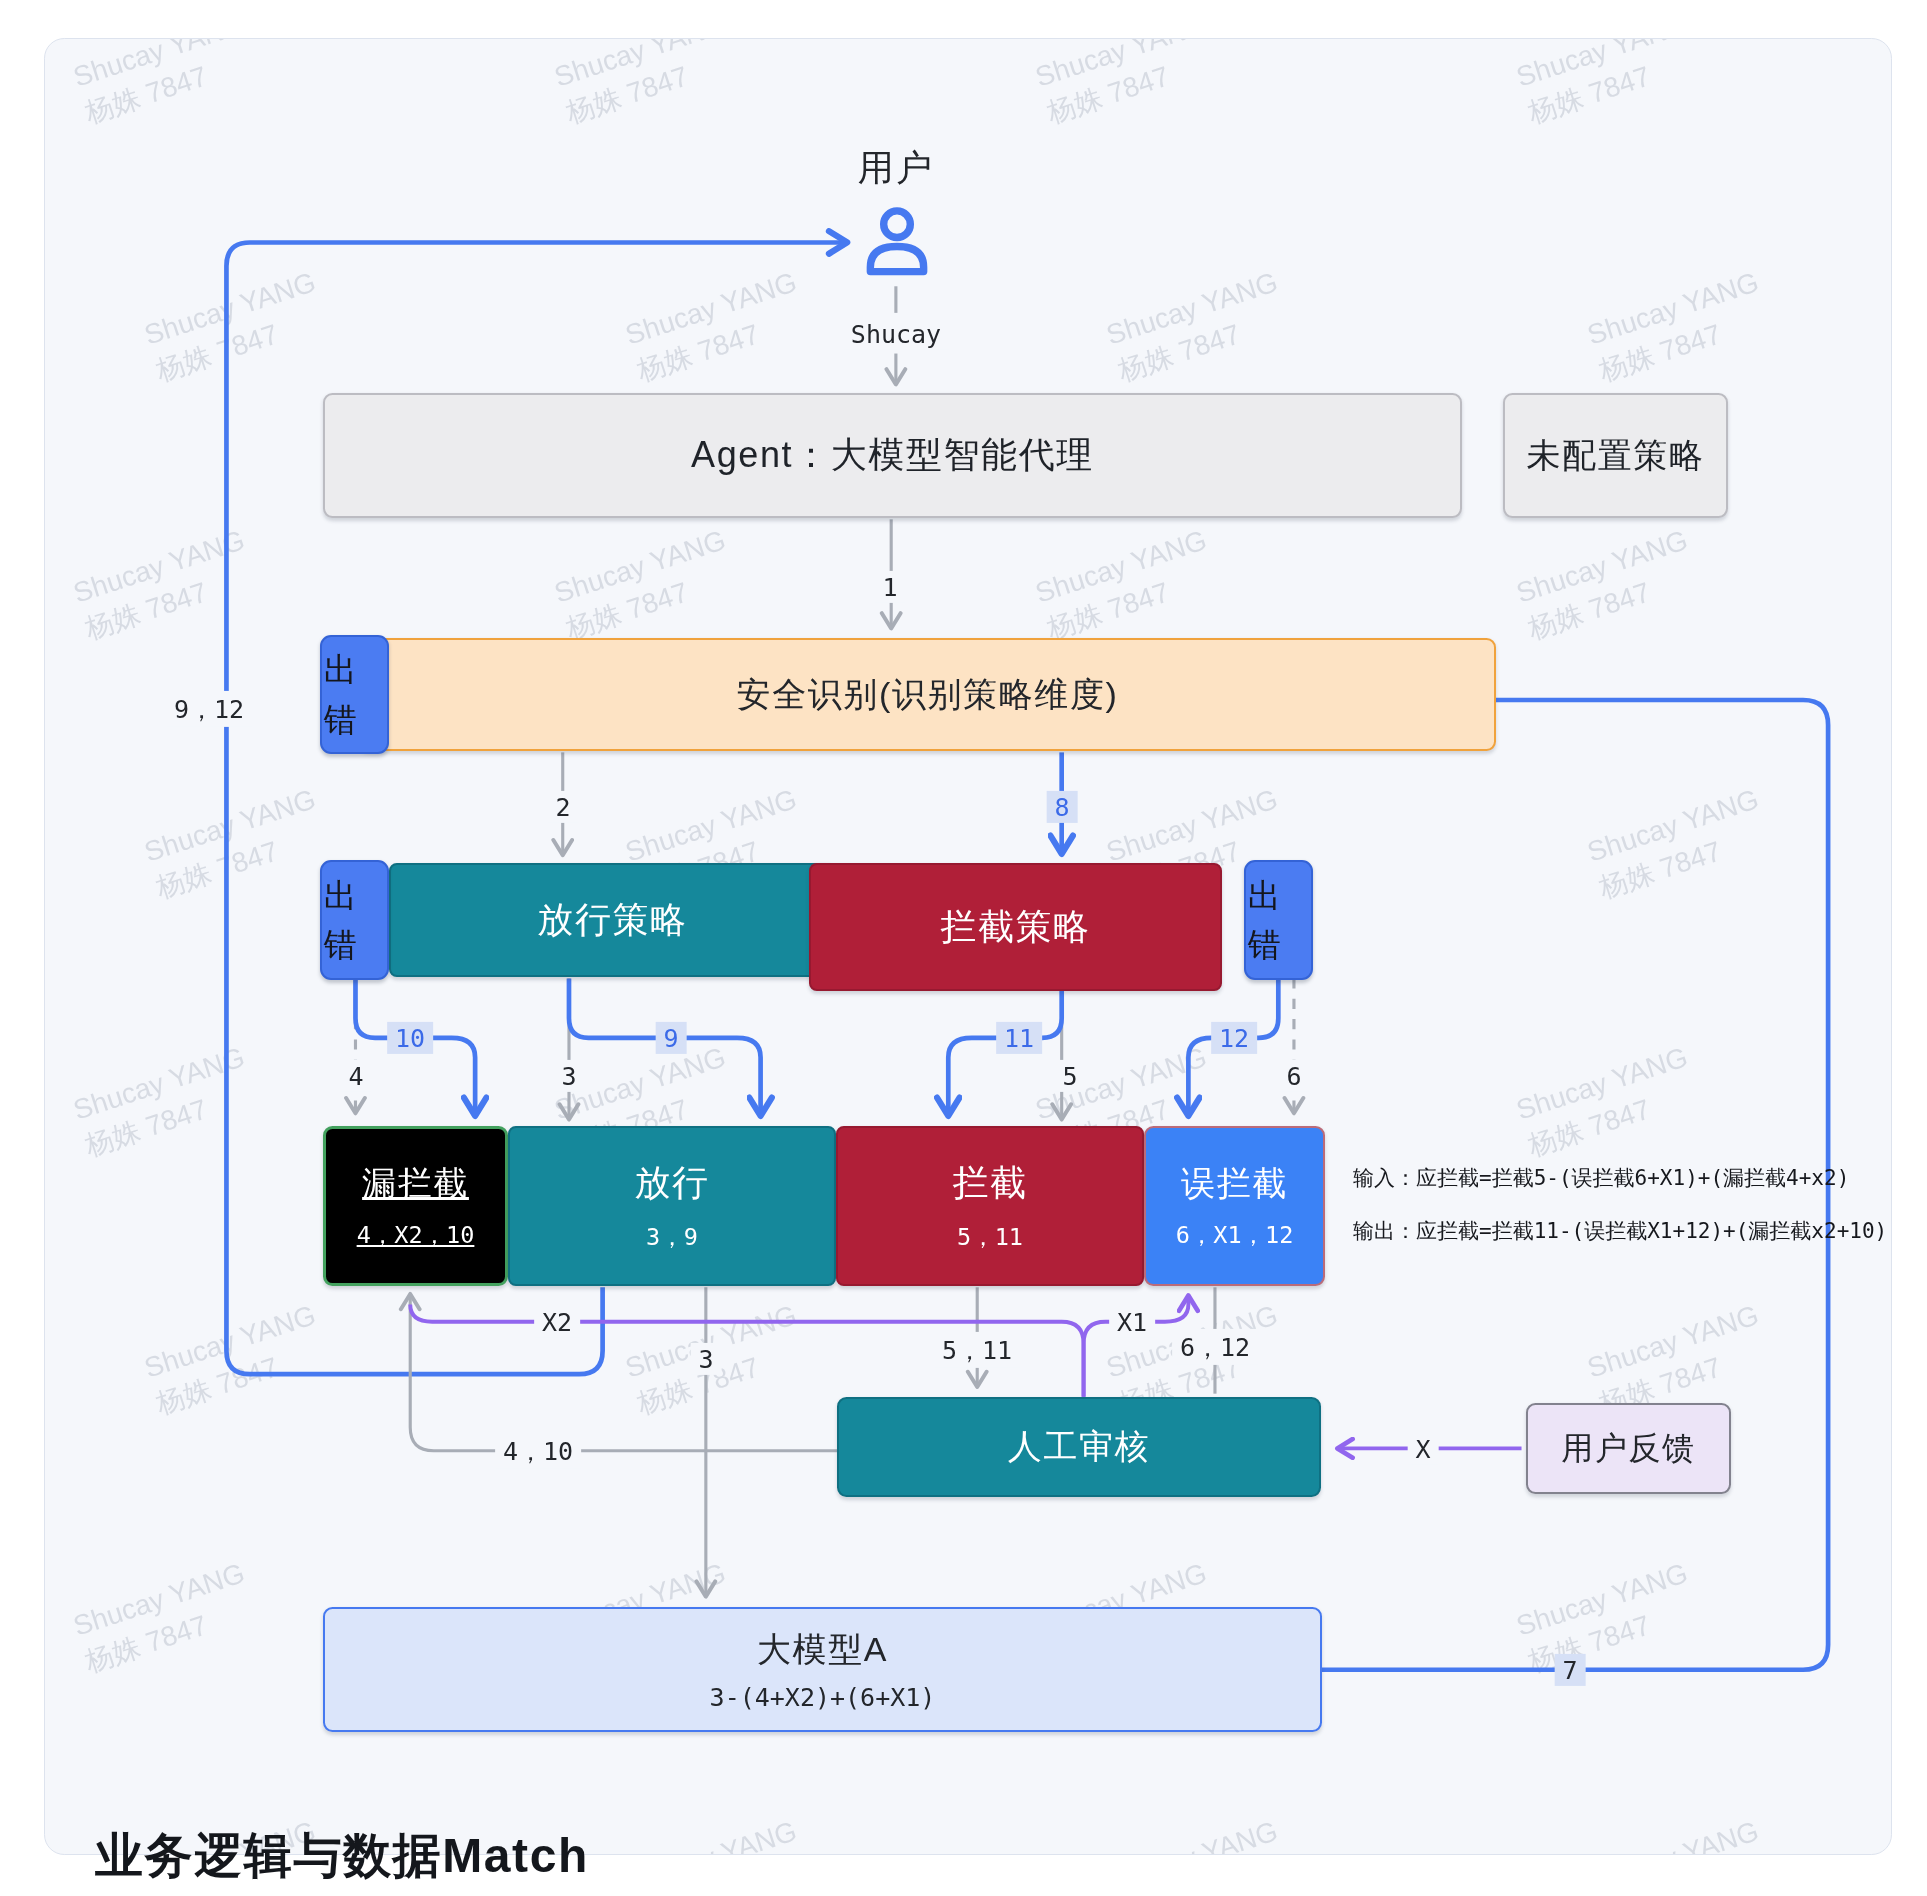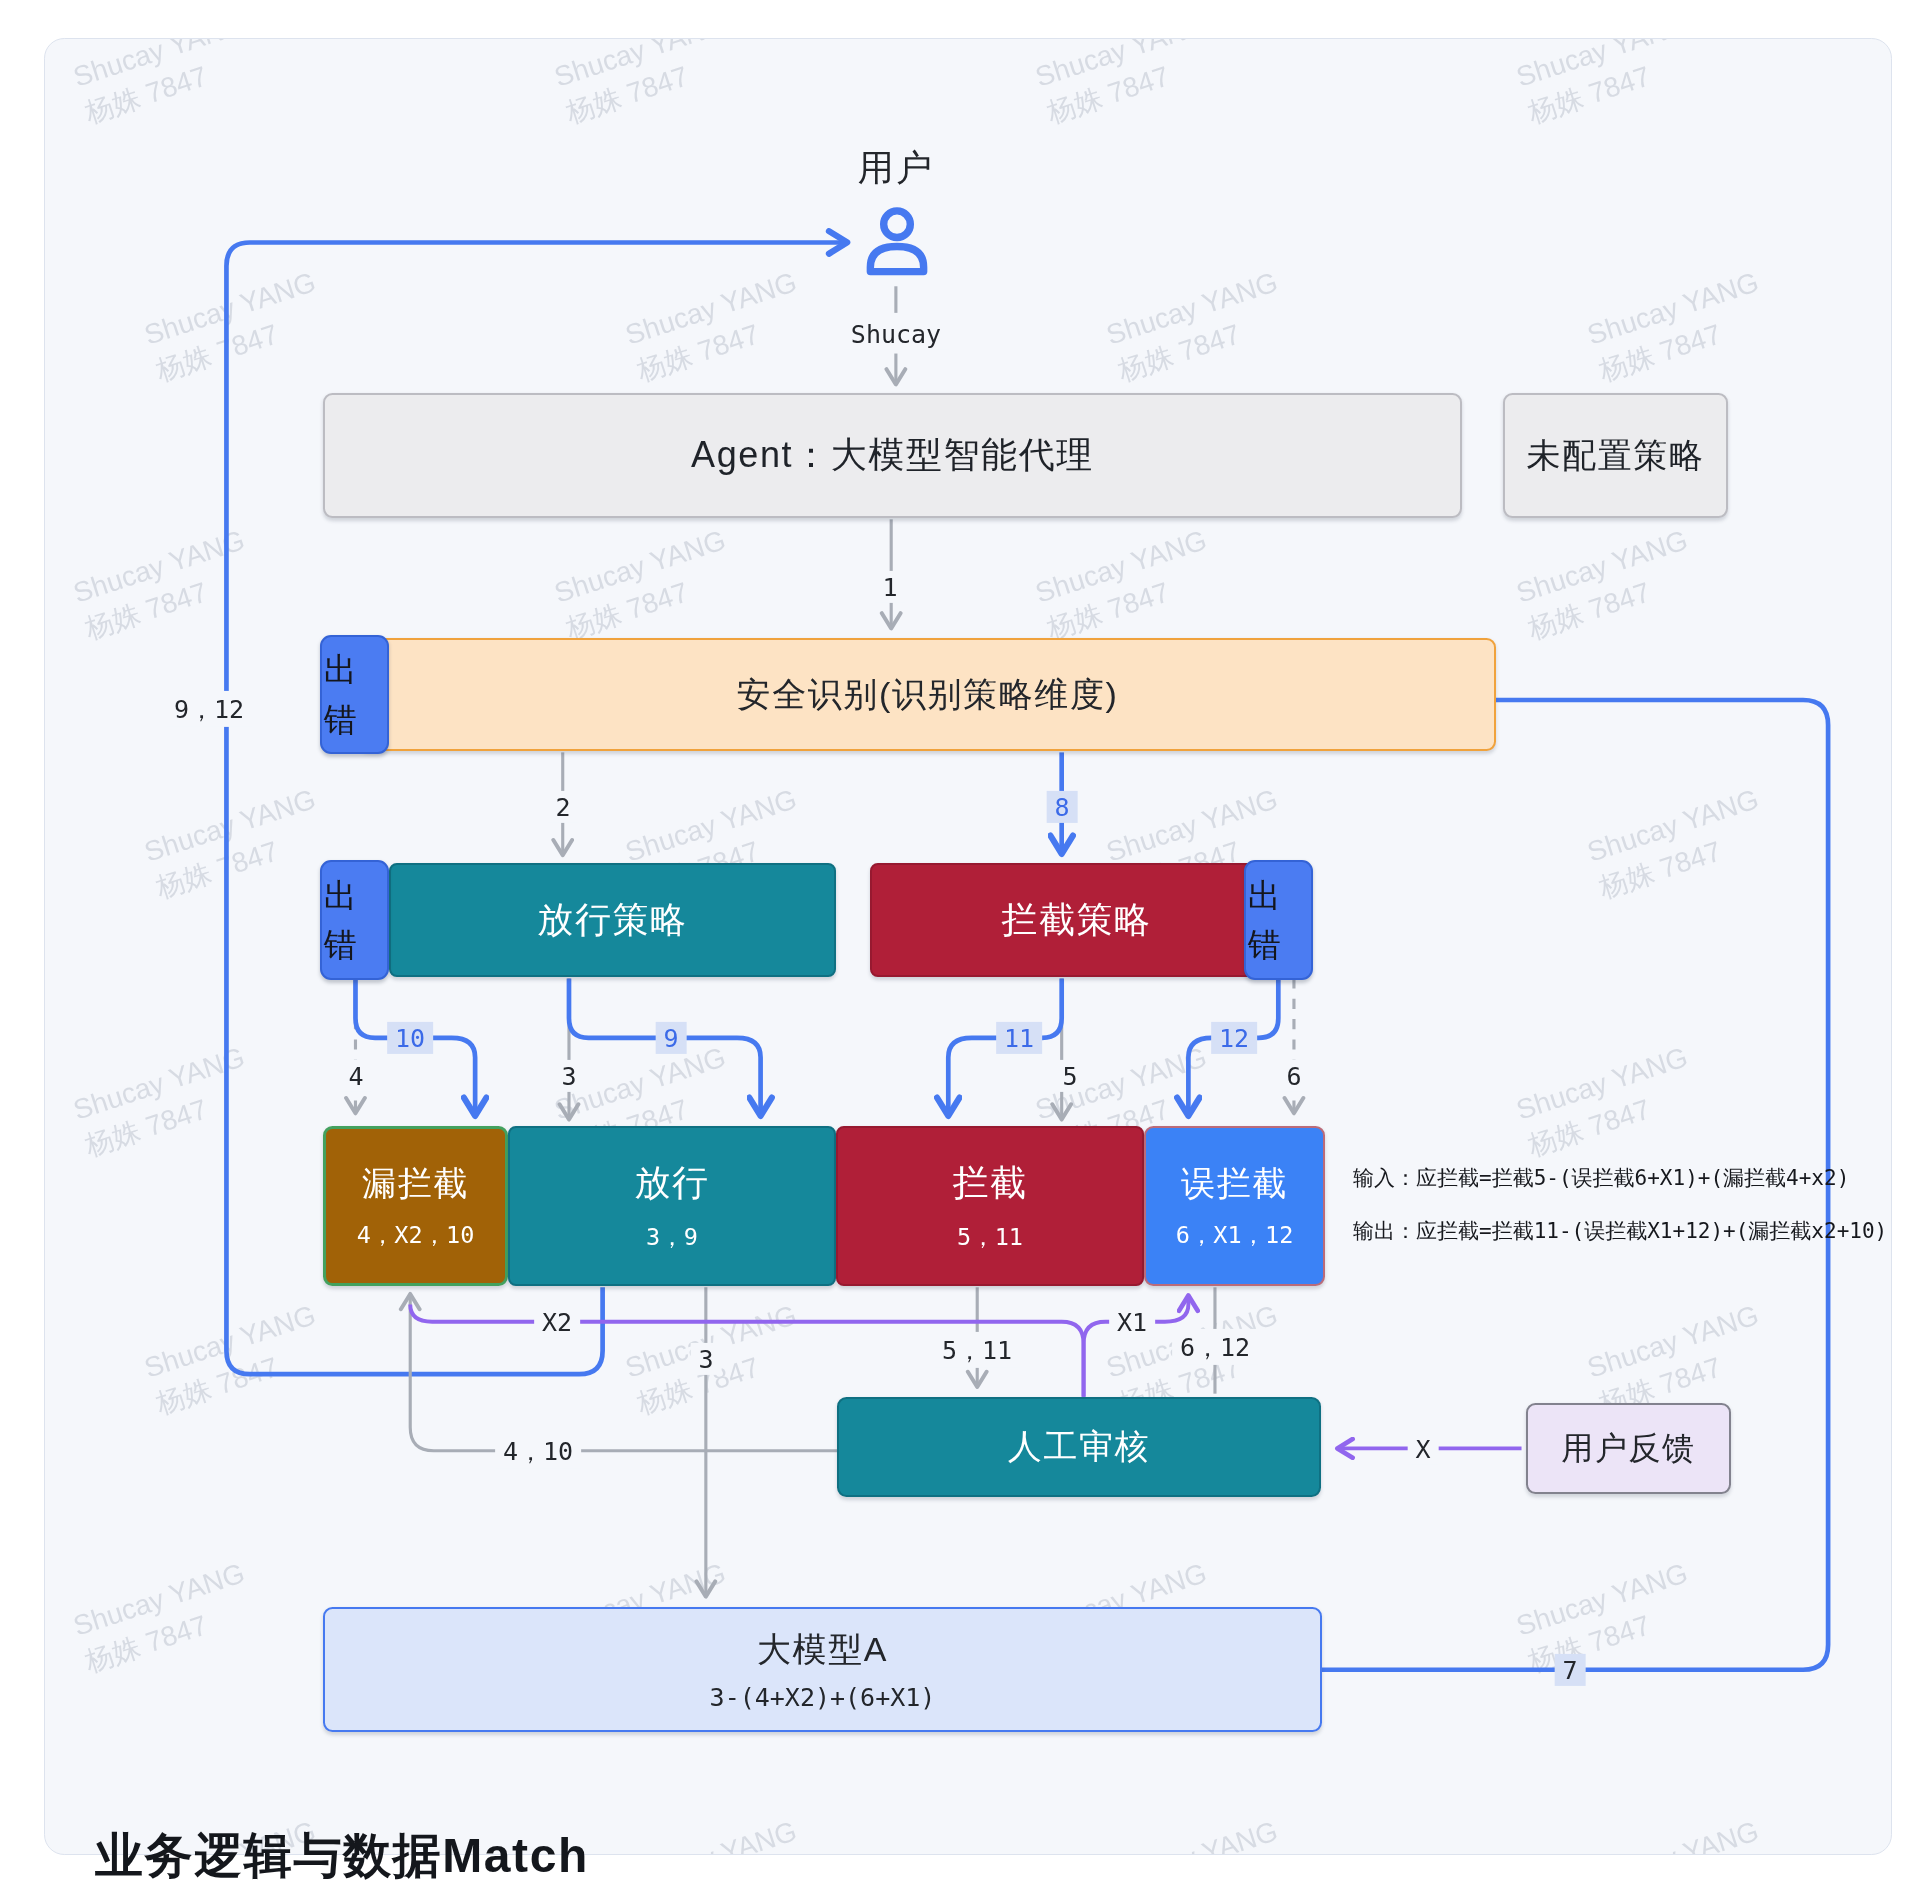--- a/index.html
+++ b/index.html
@@ -13,21 +13,21 @@
   svg.wires{position:absolute;left:0;top:0;z-index:1;}
   .box{position:absolute;z-index:2;display:flex;flex-direction:column;align-items:center;
        justify-content:center;border-radius:9.4px;box-sizing:border-box;
        box-shadow:0 2.3px 3.9px rgba(40,50,70,0.18);text-align:center;}
   .box .t1{font-size:36px;letter-spacing:1.6px;}
   .box .t2{font-size:23.5px;margin-top:12.5px;font-family:"DejaVu Sans Mono",monospace;}
   .gray-box{background:#ececee;border:2.3px solid #bcbcc2;color:#1f2329;}
   .orange-box{background:#fde3c4;border:2.3px solid #f0a23c;color:#23262b;margin-left:36px;}
   .teal-box{background:#15889b;border:2.3px solid #0f7082;color:#ffffff;}
   .red-box{background:#b01f38;border:2.3px solid #971930;color:#ffffff;}
-  .leak-box{background:#a16207;border:3.1px solid #43a15e;color:#ffffff;}
+  .leak-box{background:#000000;border:3.1px solid #43a15e;color:#ffffff;text-decoration:underline;}
   .rose-box{background:#3b82f6;border:2.3px solid #bb6b79;color:#ffffff;}
   .model-box{background:#dbe5fa;border:2.3px solid #4679f0;color:#23262b;}
   .fb-box{background:#ece4f7;border:2.3px solid #82828e;color:#23262b;}
   .badge{position:absolute;z-index:3;background:#4b7cf2;border:2.3px solid #3463d6;
          border-radius:11px;display:flex;align-items:center;justify-content:flex-start;
          color:#14161c;font-size:33px;box-sizing:border-box;box-shadow:0 2.3px 3.9px rgba(40,50,70,0.25);}
   .badge span{width:1.1em;word-break:break-all;text-align:center;line-height:1.5;}
   .lbl{position:absolute;z-index:3;transform:translate(-50%,-50%);font-size:25px;
        background:#f5f7fb;padding:1.6px 7.8px;white-space:nowrap;color:#23262b;}
   .mono{font-family:"DejaVu Sans Mono",monospace;}
@@ -153,21 +153,21 @@
     <div class="box orange-box" style="left:278px;top:599px;width:1137px;height:113px">
       <div class="t1" style="font-size:34px">安全识别(识别策略维度)</div>
     </div>
     <div class="badge" style="left:275px;top:596px;width:69px;height:119px">
       <span>出错</span>
     </div>
 
     <div class="box teal-box" style="left:344px;top:824px;width:447px;height:114px;border-radius:7.8px">
       <div class="t1">放行策略</div>
     </div>
-    <div class="box red-box" style="left:825px;top:824px;width:413px;height:114px;border-radius:7.8px">
+    <div class="box red-box" style="left:764px;top:824px;width:413px;height:128px;border-radius:7.8px">
       <div class="t1">拦截策略</div>
     </div>
     <div class="badge" style="left:275px;top:821px;width:69px;height:120px">
       <span>出错</span>
     </div>
     <div class="badge" style="left:1199px;top:821px;width:69px;height:120px">
       <span>出错</span>
     </div>
 
     <div class="box leak-box" style="left:278px;top:1087px;width:185px;height:160px">

